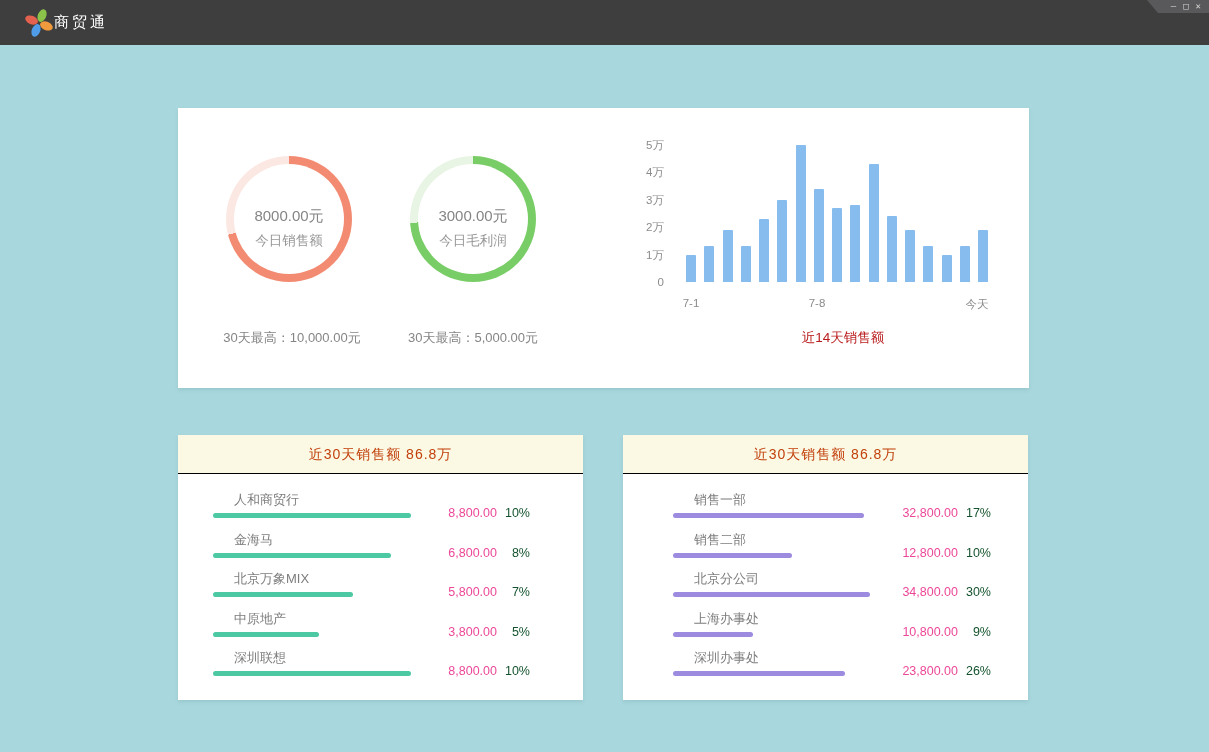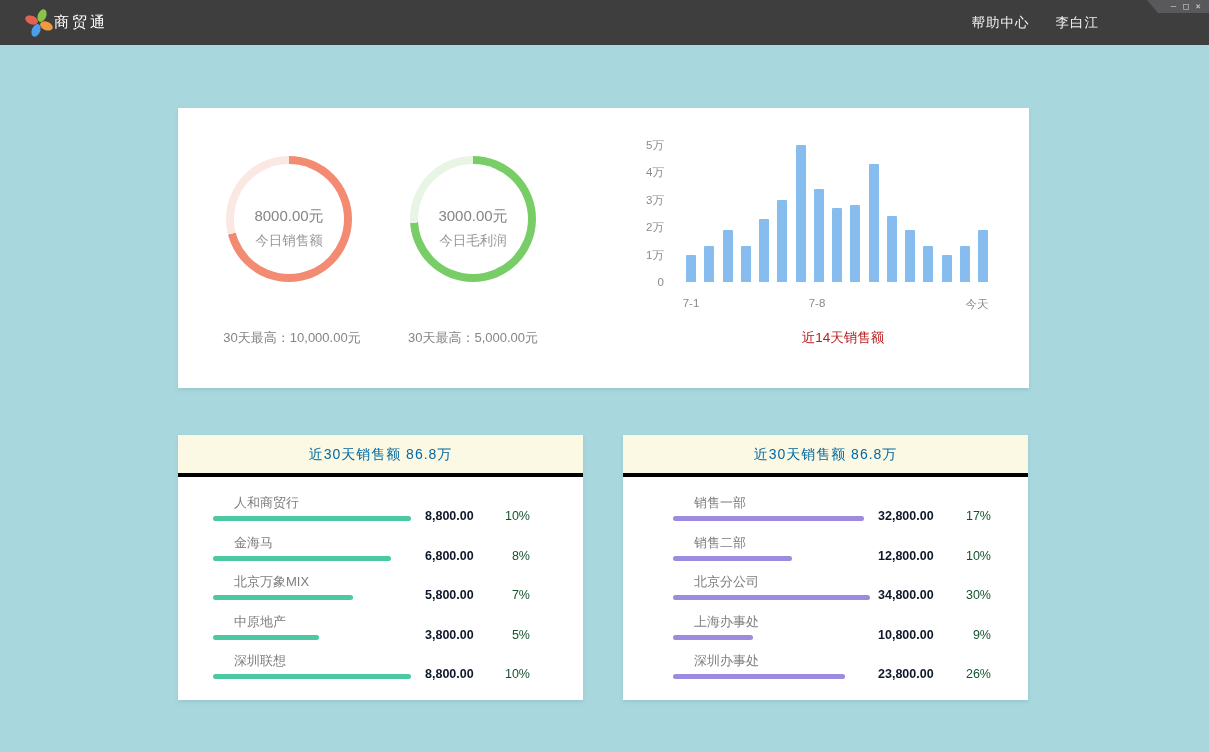--- a/index.html
+++ b/index.html
@@ -63,29 +63,29 @@
     display:flex;align-items:flex-end;justify-content:space-between;}
   .vbar{width:10px;background:#87bdee;border-radius:1px 1px 0 0;}
   .xlabel{position:absolute;top:189px;transform:translateX(-50%);
     font-size:11.5px;color:#8b8b8b;white-space:nowrap;}
   .chart-title{position:absolute;left:665px;top:221px;transform:translateX(-50%);
     font-size:13.5px;color:#b91c1c;white-space:nowrap;}
 
   
   .card-head{
     height:38px;line-height:38px;background:#fbf8e4;
-    border-bottom:4px solid #000000;
-    text-align:center;font-size:14px;color:#0369a1;letter-spacing:1px;
+    border-bottom:1px solid #000000;
+    text-align:center;font-size:14px;color:#c2410c;letter-spacing:1px;
   }
   .rows{padding-top:17px;}
   .row{position:relative;height:39.6px;}
   .row-label{position:absolute;top:2px;font-size:13px;color:#7d7d7d;line-height:14px;margin-left:21px;}
   .hbar{position:absolute;top:22px;height:5px;border-radius:2.5px;}
   .row-right{position:absolute;top:14px;height:16px;display:flex;align-items:center;}
-  .row-right .val{min-width:72px;text-align:left;font-size:12.5px;color:#0f172a;font-weight:bold;}
+  .row-right .val{min-width:72px;text-align:right;font-size:12.5px;color:#ec4899;}
   .row-right .pct{min-width:33px;text-align:right;font-size:12.5px;color:#14532d;}
   .list-card.left  .row-label,.list-card.left  .hbar{left:35px;}
   .list-card.right .row-label,.list-card.right .hbar{left:50px;}
   .list-card.left  .row-right{right:53px;}
   .list-card.right .row-right{right:37px;}
   .list-card.right .row-right .val{min-width:80px;}
 </style>
 </head>
 <body>
 
@@ -94,24 +94,20 @@
   <div class="titlebar">
     <svg class="logo" width="30" height="32" viewBox="0 0 30 32">
       <g transform="translate(15,16)">
         <ellipse cx="0" cy="-8" rx="4.2" ry="6.6" fill="#8bc34a" transform="rotate(22)"></ellipse>
         <ellipse cx="0" cy="-8" rx="4.2" ry="6.6" fill="#f09a3e" transform="rotate(112)"></ellipse>
         <ellipse cx="0" cy="-8" rx="4.2" ry="6.6" fill="#4f9ce8" transform="rotate(202)"></ellipse>
         <ellipse cx="0" cy="-8" rx="4.2" ry="6.6" fill="#e2614f" transform="rotate(292)"></ellipse>
       </g>
     </svg>
     <span class="app-title">商贸通</span>
-    <div class="topnav">
-      <span>帮助中心</span>
-      <span>李白江</span>
-    </div>
     <div class="win-controls">
       <span>—</span>
       <span>□</span>
       <span>✕</span>
     </div>
   </div>
 
   <div class="card top-card">
 
     <div class="ring ring0" style="background: conic-gradient(rgb(242, 139, 114) 0deg, rgb(242, 139, 114) 71%, rgb(251, 232, 227) 71%, rgb(251, 232, 227) 100%);">

